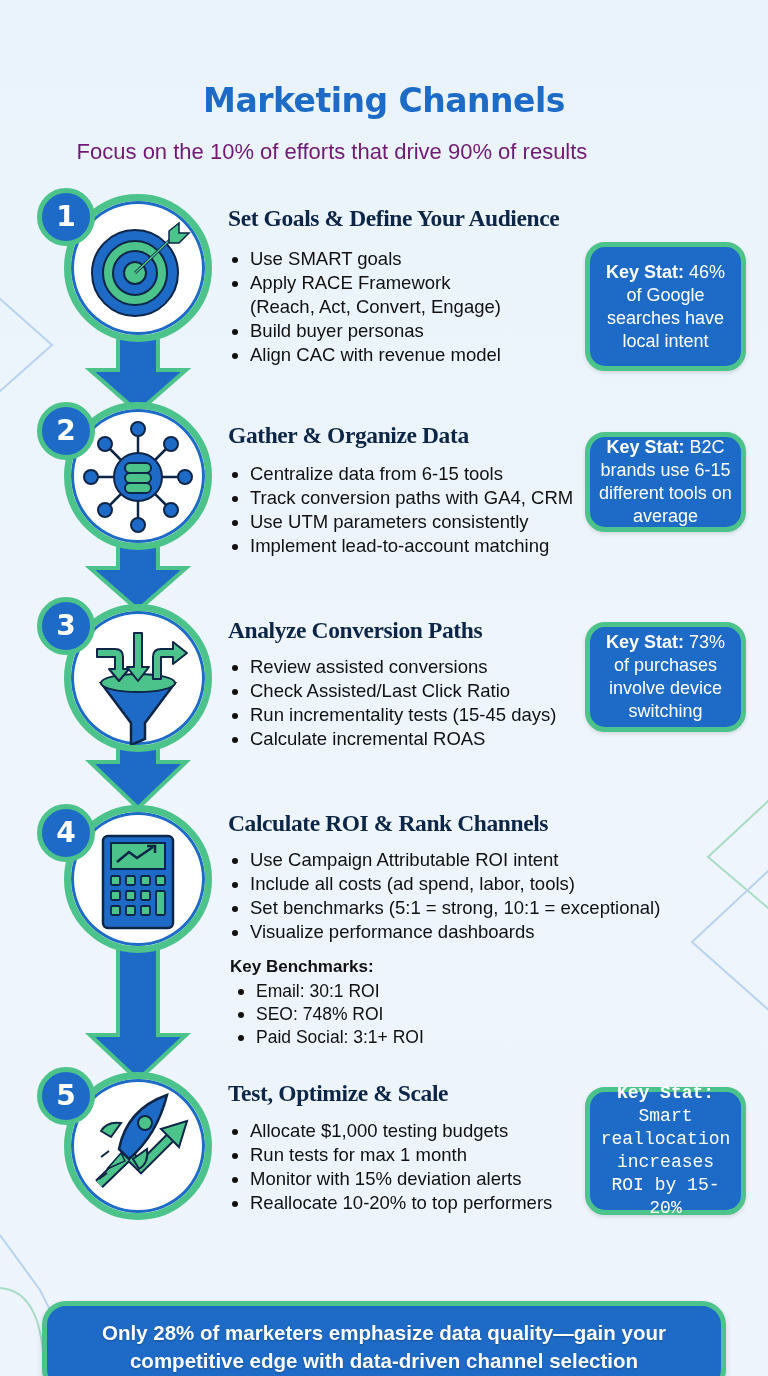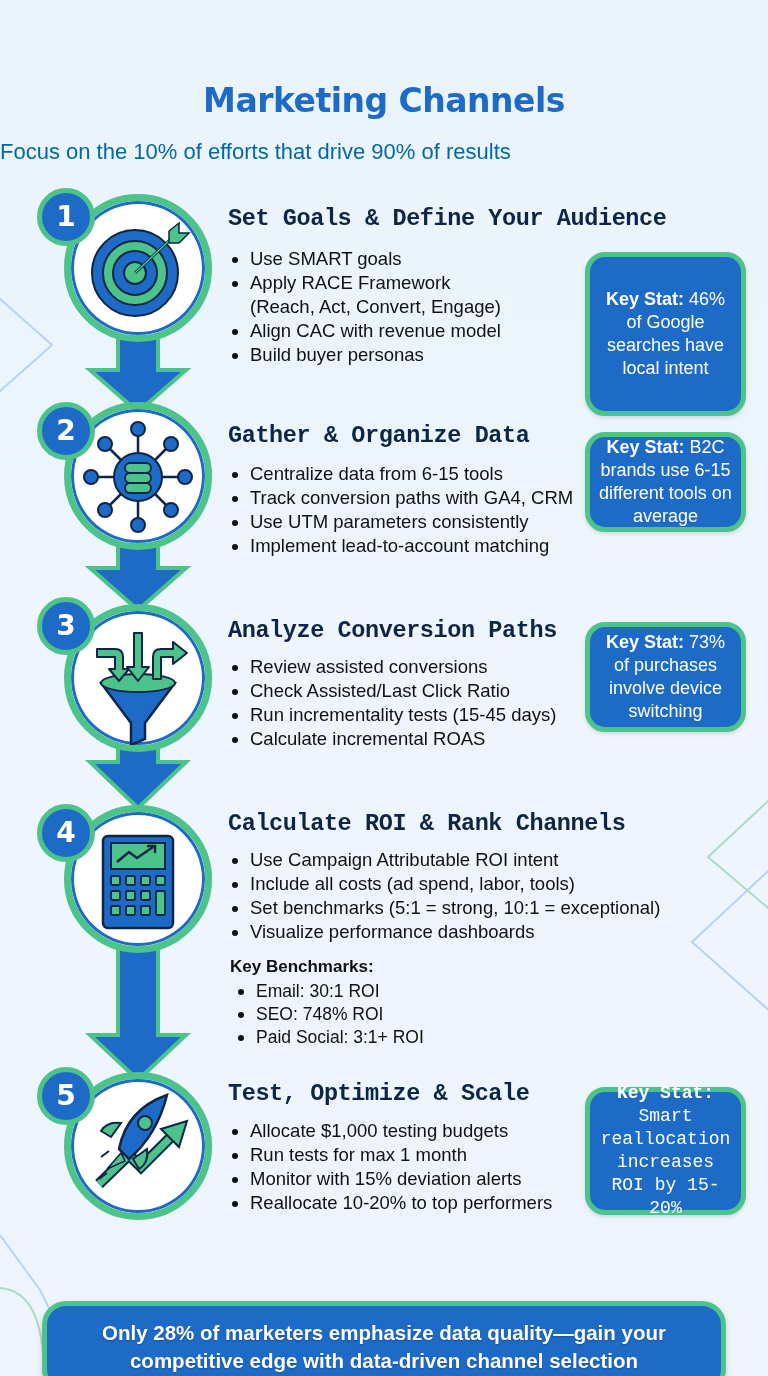--- a/index.html
+++ b/index.html
@@ -14,21 +14,21 @@
     .bg-deco { position: absolute; left: 0; top: 0; width: 768px; height: 1376px; pointer-events: none; }
 
     .title {
       position: absolute; left: 0; top: 38px; width: 768px;
       text-align: center; color: #1e6bc7;
       font-family: "DejaVu Sans", sans-serif; font-weight: bold;
       font-size: 33px; line-height: 42px; letter-spacing: -0.5px;
     }
     .subtitle {
       position: absolute; left: 0; top: 139px; width: 664px;
-      font-size: 22px; color: #0369a1;
+      text-align: center; font-size: 22px; color: #701a75;
     }
 
     
     .connectors { position: absolute; left: 0; top: 0; width: 768px; height: 1376px; }
 
     .step { position: absolute; left: 0; width: 768px; }
     .icon-circle {
       position: absolute; left: 64px; width: 148px; height: 148px;
       border-radius: 50%; background: #fff;
       border: 7px solid #4cc38a;
@@ -37,21 +37,21 @@
     .icon-circle svg { position: absolute; left: 0; top: 0; width: 134px; height: 134px; }
     .num-badge {
       position: absolute; left: 37px; width: 58px; height: 58px;
       border-radius: 50%; background: #1e6bc7;
       border: 5px solid #4cc38a;
       color: #fff; font-family: "DejaVu Sans", sans-serif; font-weight: bold;
       font-size: 28px; line-height: 48px; text-align: center;
     }
     .step-title {
       position: absolute; left: 228px;
-      font-family: Liberation Mono, monospace; font-weight: bold;
+      font-family: Liberation Serif, serif; font-weight: bold;
       font-size: 23.5px; color: #0d2546; letter-spacing: -0.4px;
       white-space: nowrap;
     }
     .bullets { position: absolute; left: 230px; list-style: none; }
     .bullets li {
       position: relative; padding-left: 20px;
       font-size: 18.5px; line-height: 24px; color: #111; white-space: nowrap;
     }
     .bullets li::before {
       content: ""; position: absolute; left: 2px; top: 10px;
@@ -135,24 +135,24 @@
       <line x1="64" y1="72" x2="103" y2="35" stroke="#4cc38a" stroke-width="1.5"></line>
       <polygon points="98,30 108,22 108,32 118,32 108,42 98,42" fill="#4cc38a" stroke="#0d2546" stroke-width="1.5"></polygon>
     </svg>
   </div>
   <div class="num-badge" style="top:188px;">1</div>
   <h2 class="step-title" style="top:205px;">Set Goals &amp; Define Your Audience</h2>
   <ul class="bullets" style="top:247px;">
     <li>Use SMART goals</li>
     <li>Apply RACE Framework</li>
     <li class="cont">(Reach, Act, Convert, Engage)</li>
+    <li>Build buyer personas</li>
     <li>Align CAC with revenue model</li>
-    <li>Build buyer personas</li>
-  </ul>
-  <div class="stat-box" style="top:242px; height:164px;margin-top:10px;">
+  </ul>
+  <div class="stat-box" style="top:242px; height:129px;">
     <div><b>Key Stat:</b> <span>46% of Google searches have local intent</span></div>
   </div>
 </section>
 
 <section class="step" style="top:0;">
   <div class="icon-circle" style="top:402px;">
     <svg viewBox="0 0 134 134">
       <g stroke="#0d2546" stroke-width="2.5">
         <line x1="67" y1="68" x2="67" y2="20"></line>
         <line x1="67" y1="68" x2="67" y2="116"></line>

